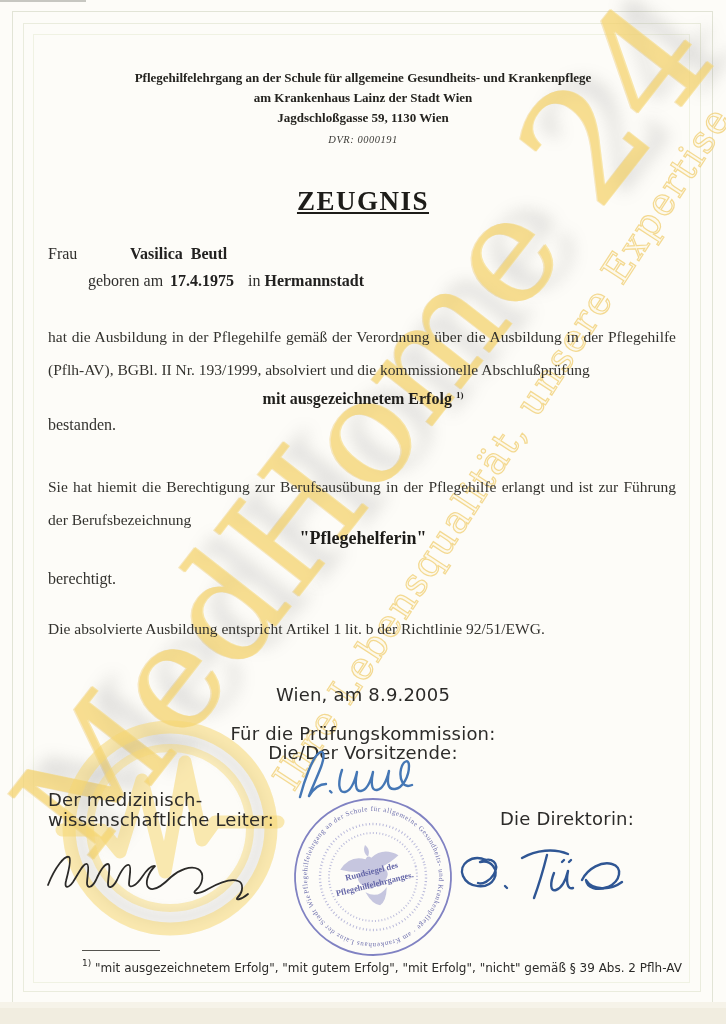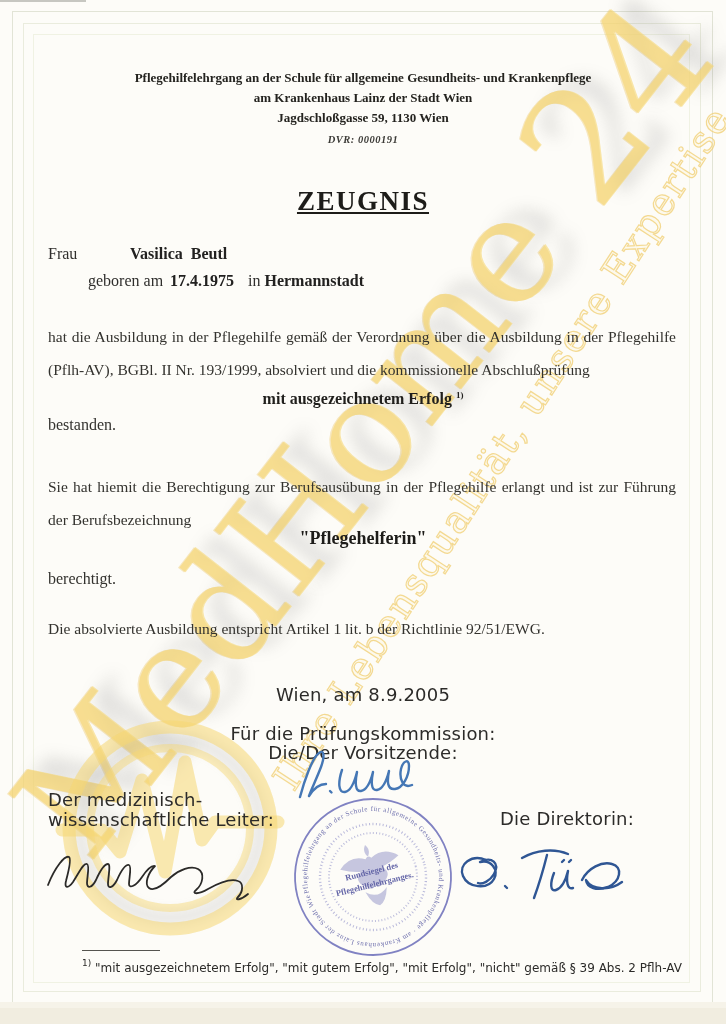--- a/index.html
+++ b/index.html
@@ -34,21 +34,21 @@
     -webkit-text-stroke:1.2px rgba(240,206,112,0.75);
     letter-spacing:2px;
   }
   .wm-logo{position:absolute; left:52px; top:710px; z-index:1;}
 
   
   .t{position:absolute; z-index:2;}
   .center{left:0; right:0; text-align:center;}
   .serif-b{font-weight:700; color:#222120;}
   .header-block{top:68px; line-height:20px; font-size:13px; font-weight:700; color:#24231f;}
-  .dvr{font-weight:700; font-style:italic; font-size:10.5px; color:#3c3b37; margin-top:2px; letter-spacing:.5px;}
+  .dvr{font-weight:400; font-style:italic; font-size:10.5px; color:#3c3b37; margin-top:2px; letter-spacing:.5px;}
   .title{top:186px; font-size:27px; font-weight:700; letter-spacing:1.5px; color:#1d1c19;text-decoration:underline;}
   .bodytext{font-size:15.5px; color:#33322e;}
   .row{left:48px; width:630px; font-size:16px;}
   .lbl{display:inline-block; width:82px;}
   .prewrap{white-space:pre-wrap;}
   .para{left:48px; width:628px; line-height:33px; text-align:left;}
   .jlast{text-align:justify; text-align-last:justify;}
   .grade{top:390px; font-size:16px; font-weight:700; color:#201f1c;}
   .grade sup, .fn sup{font-size:9px; vertical-align:6px;}
   .profession{top:528px; font-size:18px; font-weight:700; color:#1d1c19;}

